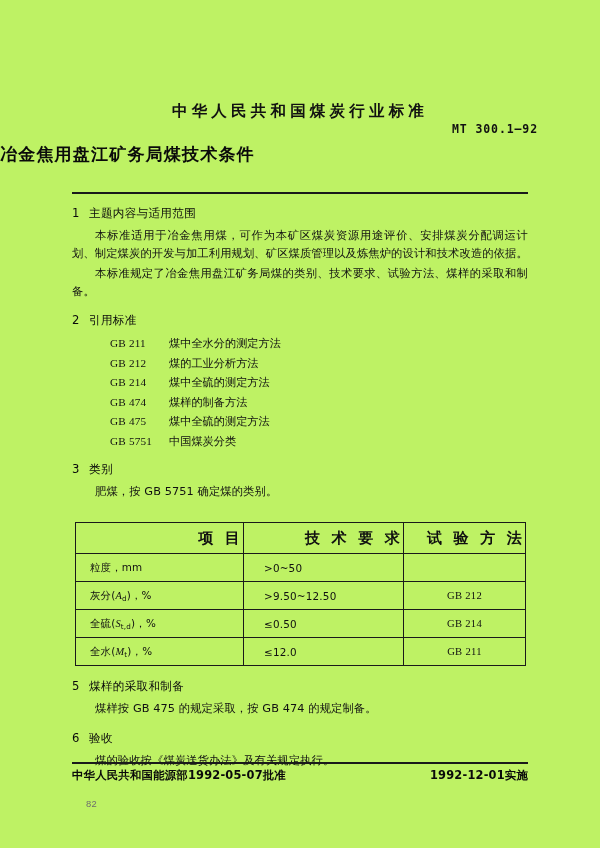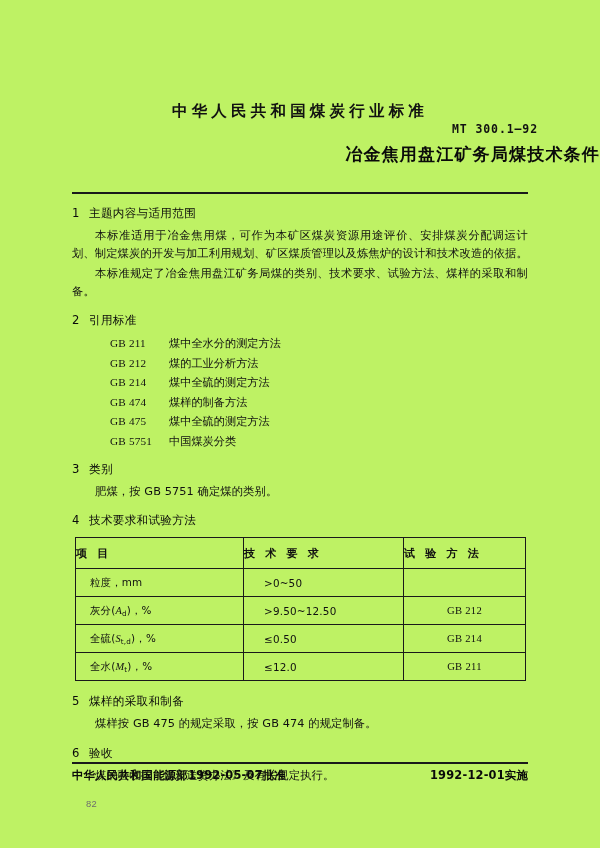--- a/index.html
+++ b/index.html
@@ -46,23 +46,23 @@
     font-size: 11.5px;
     font-weight: bold;
     letter-spacing: 0.9px;
     font-family: "DejaVu Sans Mono", "Liberation Mono", monospace;
     color: #111;
     white-space: nowrap;
   }
 
   .doc-title {
     position: absolute;
-    left: 0; right: 0;
+    left: 0; right: 16px;
     top: 143px;
-    text-align: right;
+    text-align: left;
   }
   .doc-title .txt {
     font-size: 17px;
     font-weight: bold;
     letter-spacing: 1.2px;
     font-family: "DejaVu Sans", "Liberation Sans", sans-serif;
     color: #0a0a0a;
   }
 
   .rule-top {
@@ -147,24 +147,24 @@
     width: 450px;
     table-layout: fixed;
   }
   table.spec th, table.spec td {
     border: 1px solid #1a1a1a;
     font-family: "DejaVu Sans", "Liberation Sans", sans-serif;
     color: #101010;
   }
   table.spec th {
     height: 30px;
-    font-size: 11px;
+    font-size: 15px;
     font-weight: bold;
     letter-spacing: 3.2px;
-    text-align: left;
+    text-align: right;
     padding: 0;
   }
   table.spec td {
     height: 27px;
     font-size: 10.4px;
     padding: 0 0 0 14px;
     text-align: left;
     letter-spacing: 0.2px;
   }
   table.spec td.val {
@@ -284,23 +284,20 @@
 
     <div class="gap-sm"></div>
 
     <div class="sec-head">
       <span class="num">3</span><span>类别</span>
     </div>
     <p class="para indent">肥煤，按 GB 5751 确定煤的类别。</p>
 
     <div class="gap-sm"></div>
 
-    <div class="sec-head">
-      <span class="num">4</span><span>技术要求和试验方法</span>
-    </div>
 
     <div class="tbl-wrap">
       <table class="spec">
         <colgroup>
           <col class="col-item">
             <col class="col-req">
             <col class="col-meth">
         </colgroup>
         <thead>
           <tr>

